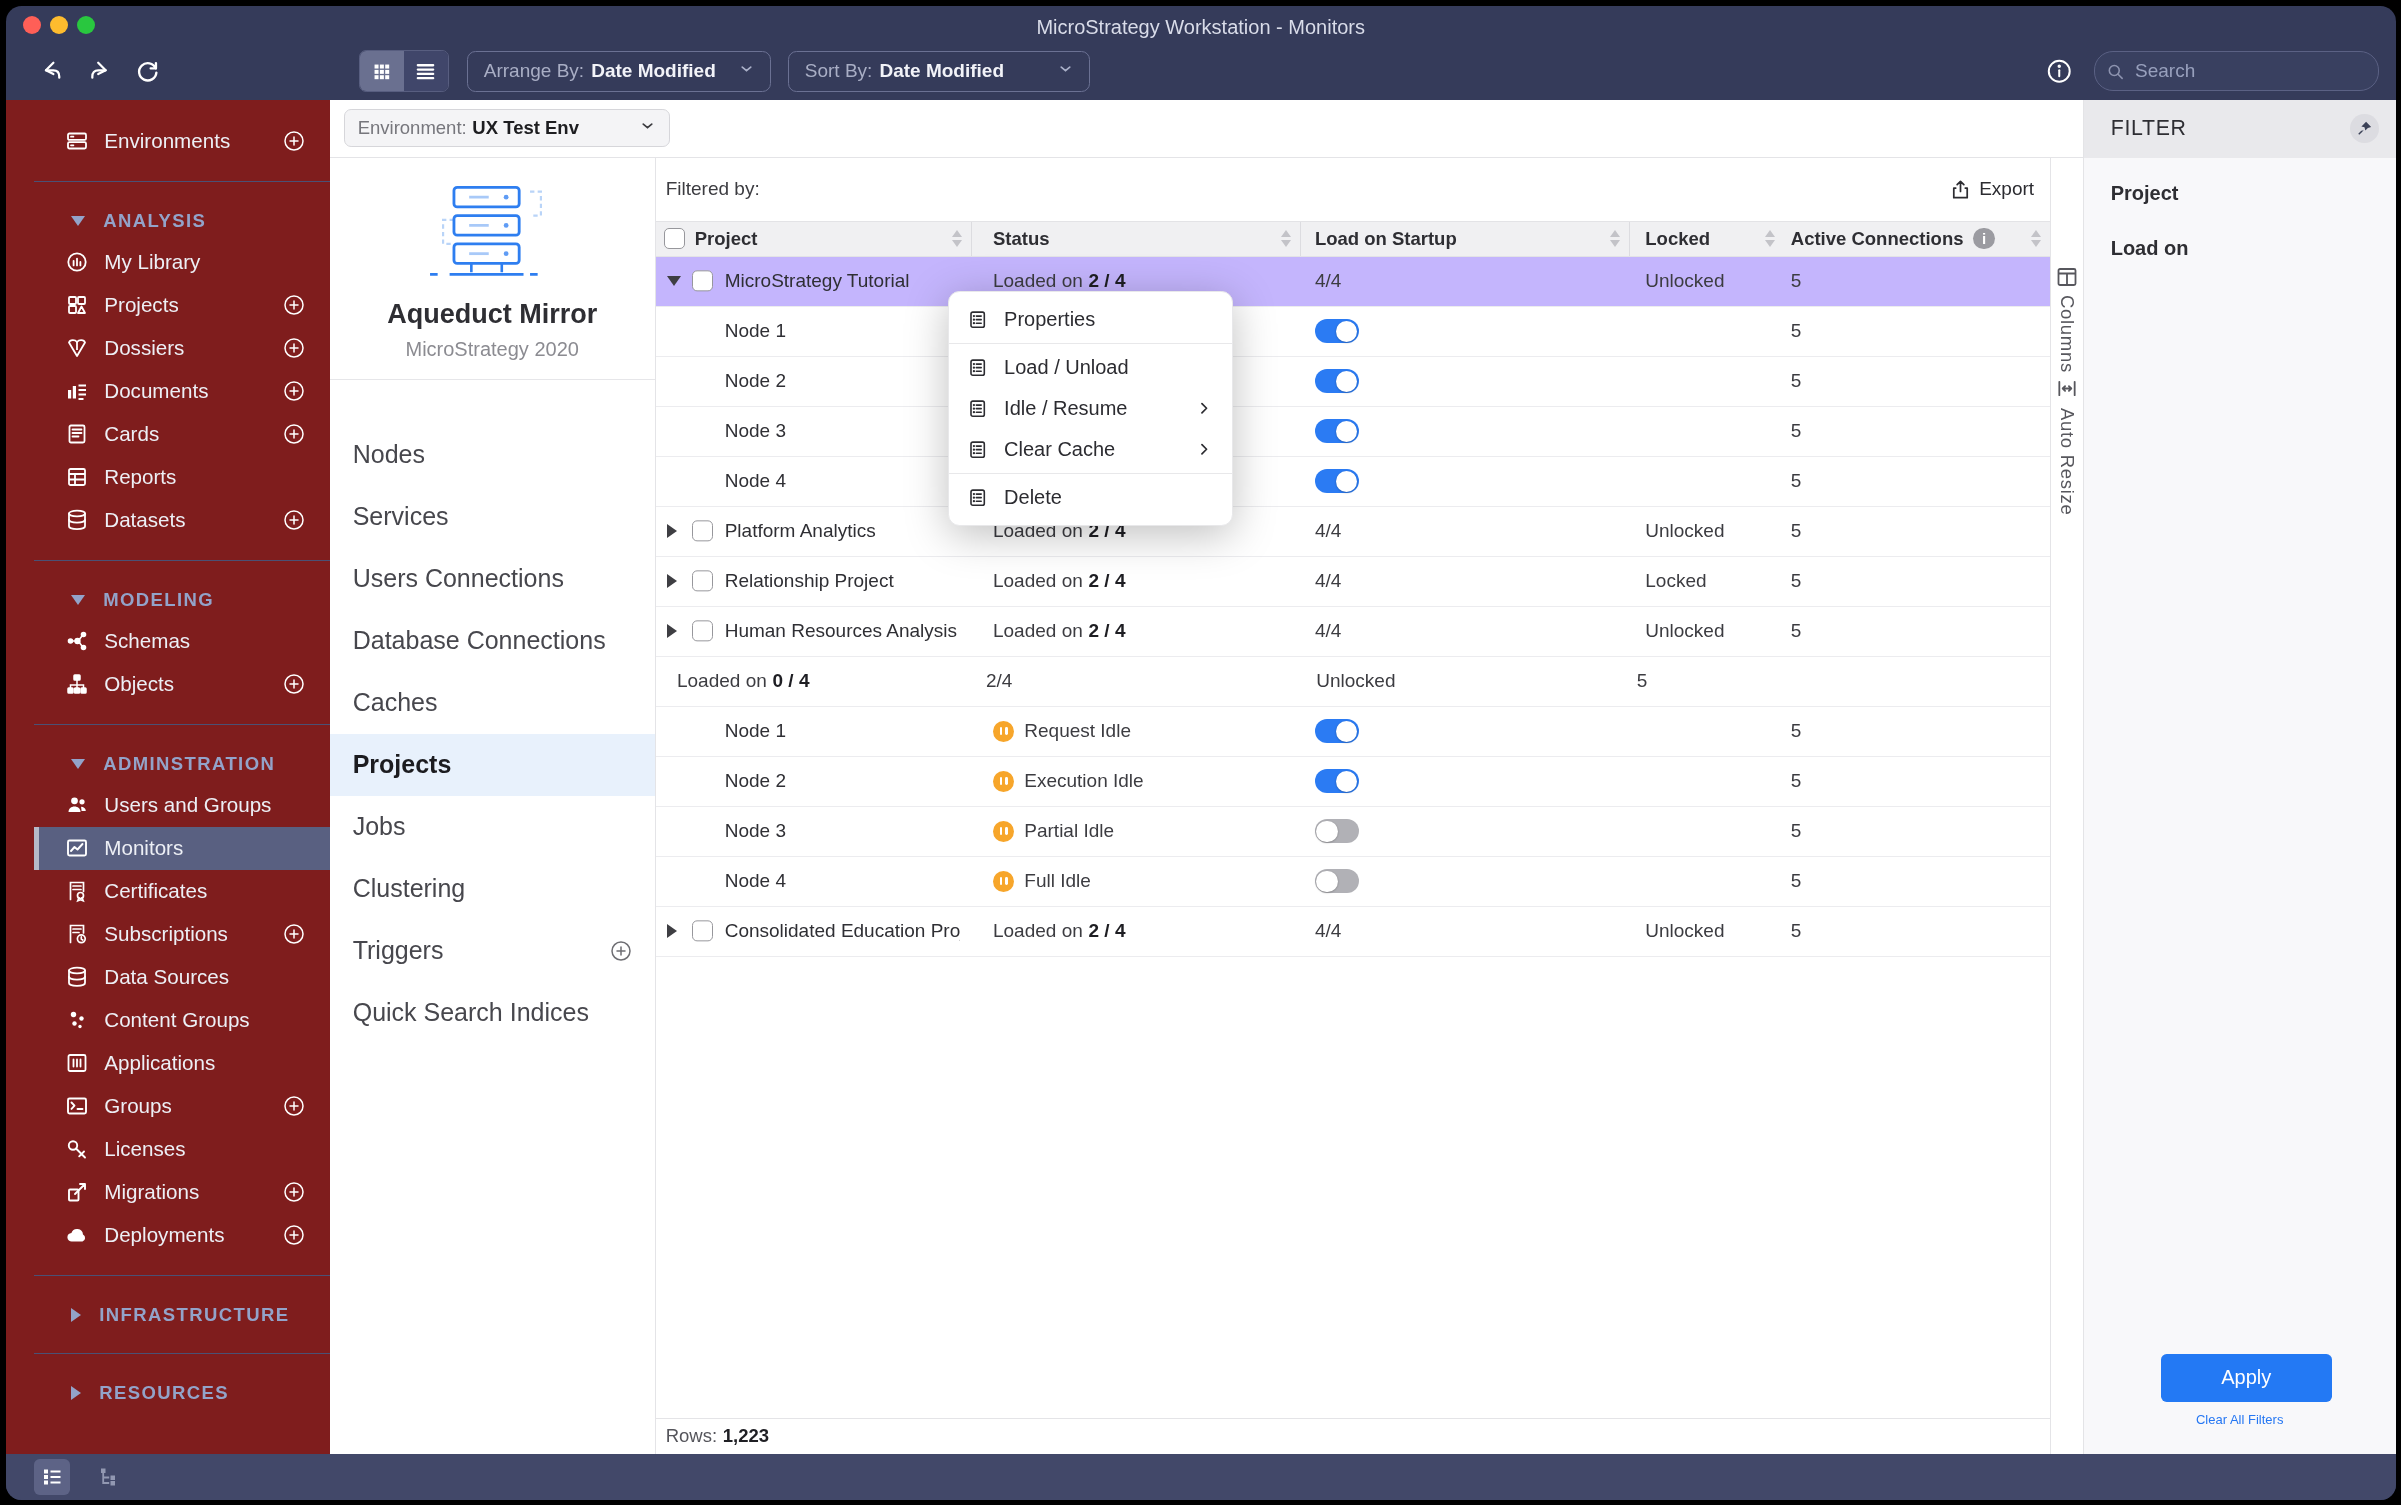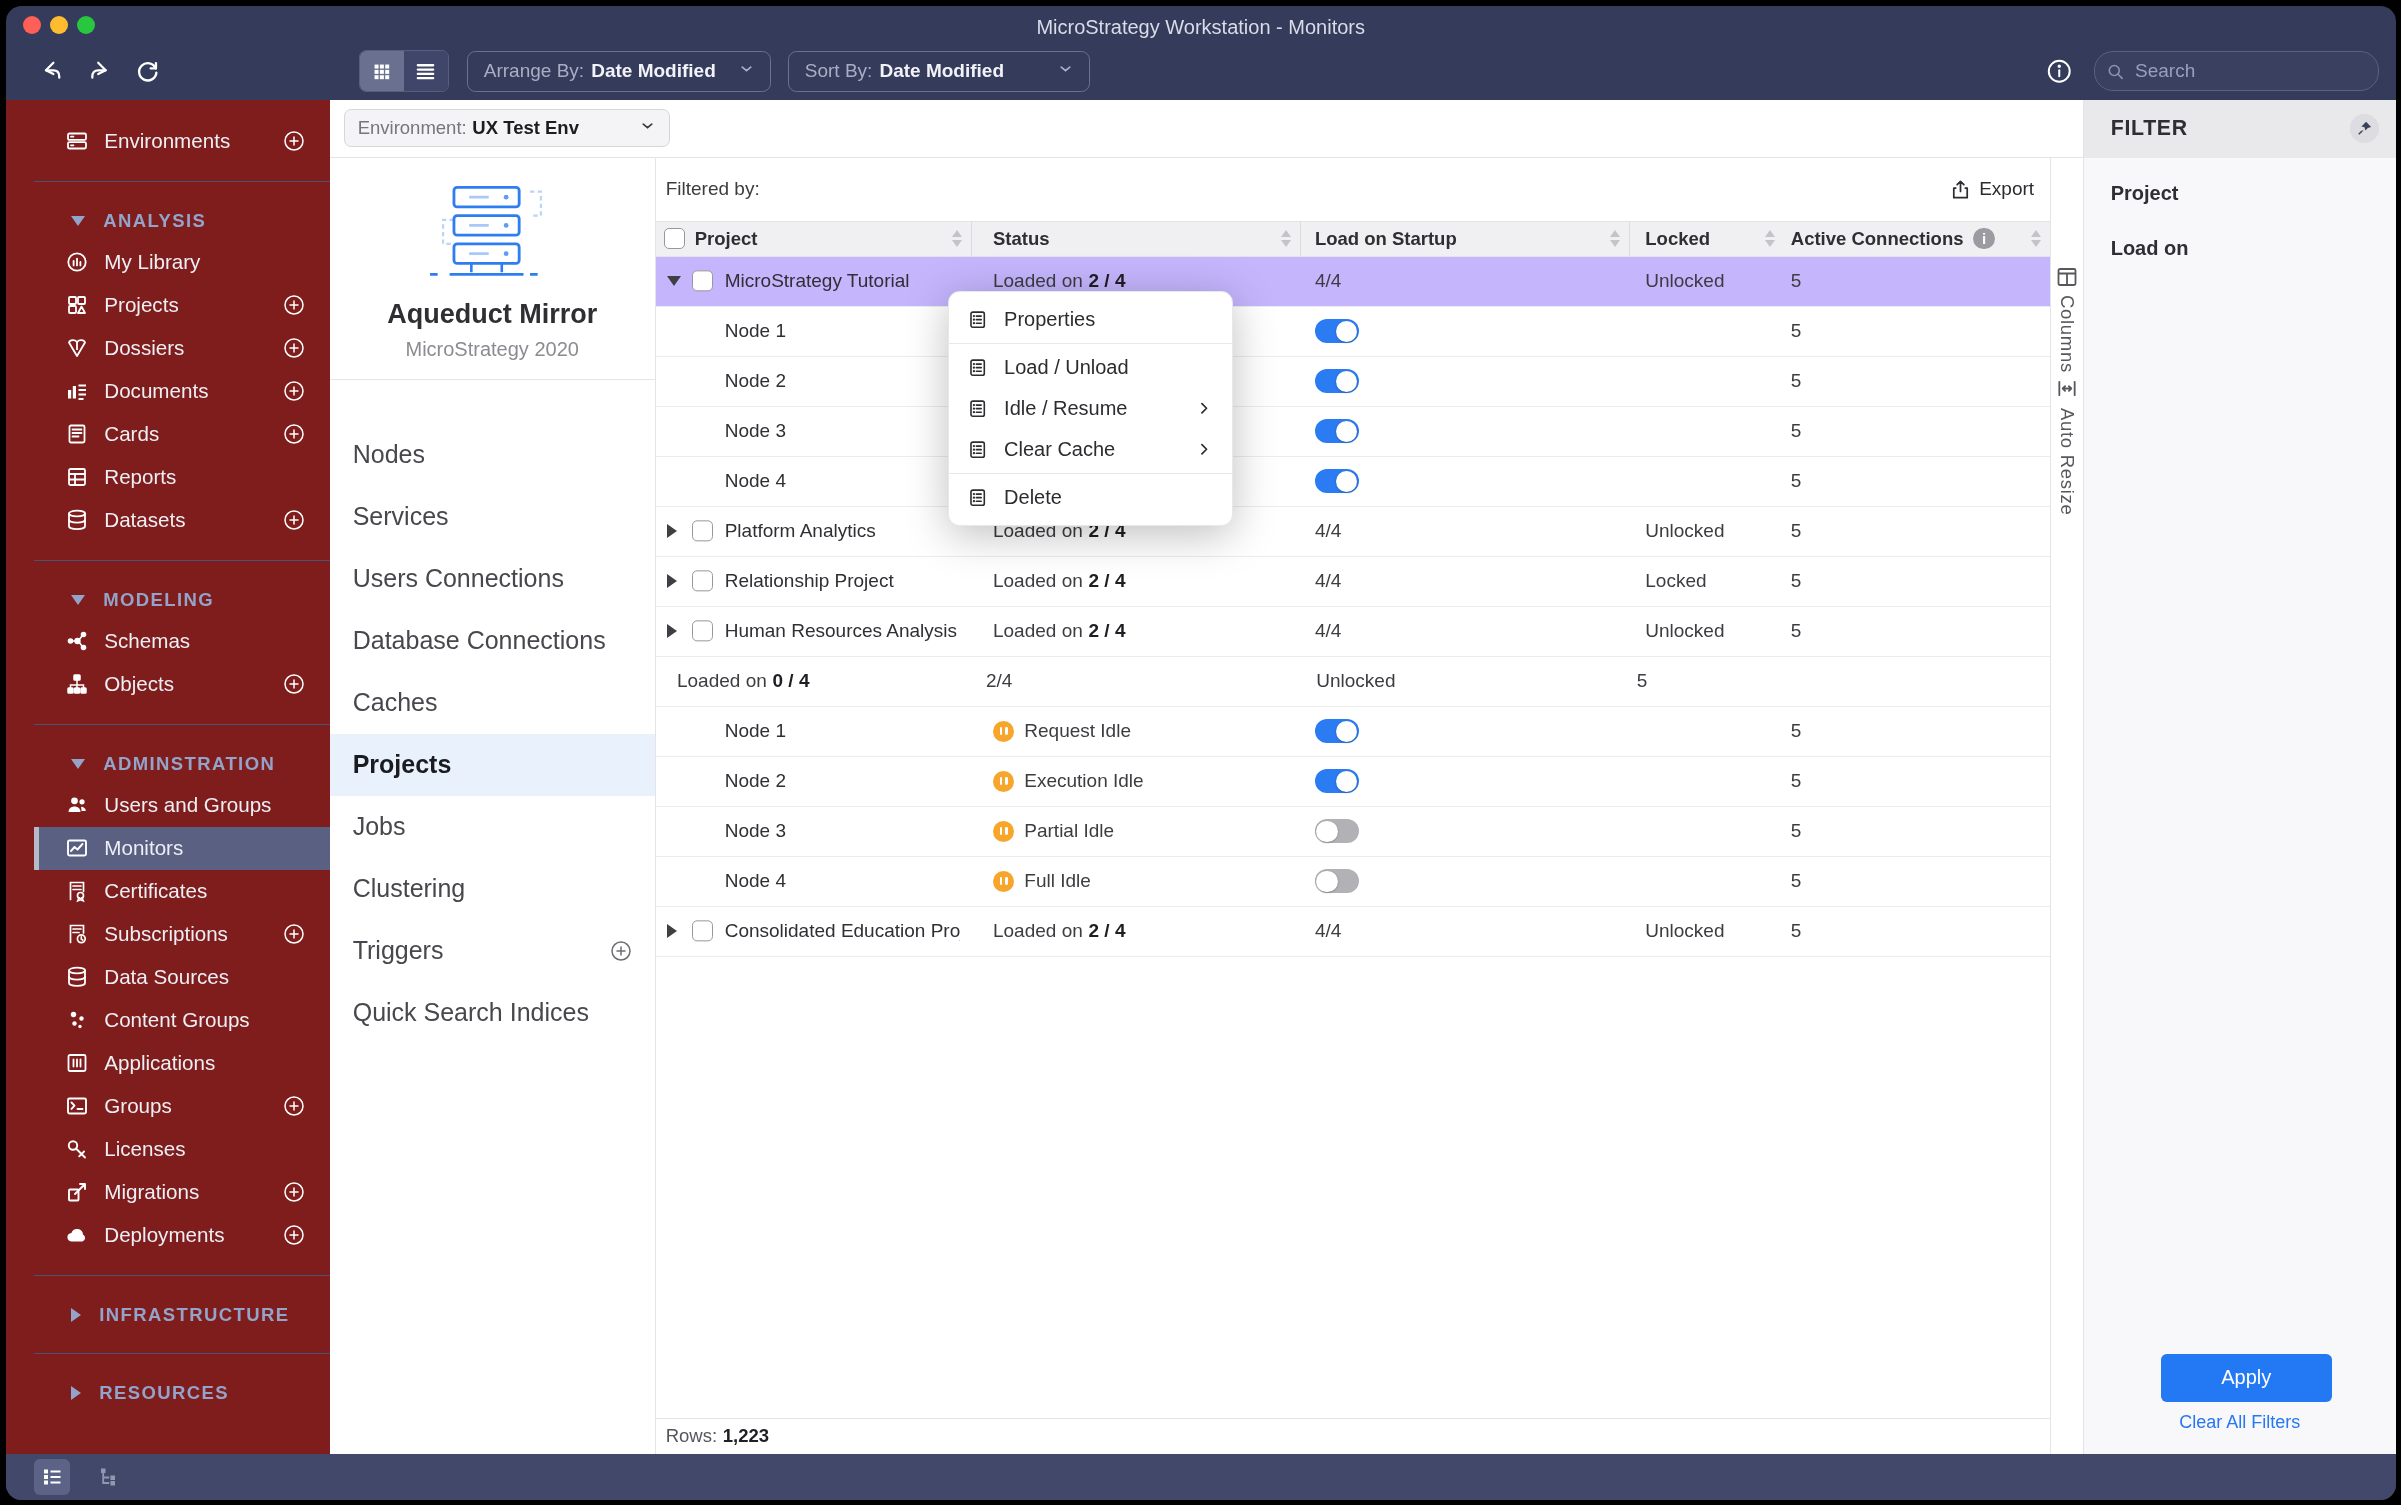--- a/index.html
+++ b/index.html
@@ -120,27 +120,27 @@
 
   
   .vstrip { width:33px; flex:none; border-left:1.4px solid #e4e4e7; background:#fff; position:relative; color:#57575d; }
   .vicon { position:absolute; left:50%; transform:translateX(-50%); display:flex; }
   .vtext { position:absolute; left:50%; transform:translateX(-50%); writing-mode:vertical-rl; font-size:18.5px; color:#57575d;
            letter-spacing:0.7px; white-space:nowrap; }
 
   
   .fpanel { width:313px; flex:none; background:#f8f8fa; border-left:1.4px solid #e4e4e7; position:relative; }
   .fhead { height:58px; background:#e9e9ec; display:flex; align-items:center; justify-content:space-between; padding:0 17px 0 27px; }
-  .ftitle { font-size:21.3px; font-weight:700; color:#2e2e33; letter-spacing:0.7px; }
+  .ftitle { font-size:21.3px; font-weight:400; color:#2e2e33; letter-spacing:0.7px; }
   .pinbtn { width:28.5px; height:28.5px; border-radius:50%; background:#dcdce1; display:flex; align-items:center; justify-content:center; color:#3c4258; }
   .ffields { padding-top:8.5px; }
   .ffield { height:55px; display:flex; align-items:center; padding-left:27px; font-size:20px; font-weight:600; color:#2e2e33; }
   .applybtn { position:absolute; left:77px; top:1254px; width:171px; height:48px; background:#2379f4; color:#fff; border-radius:5.7px;
               font-size:20px; font-weight:500; display:flex; align-items:center; justify-content:center; }
-  .clearlink { position:absolute; top:1312px; left:0; right:0; text-align:center; color:#2577f3; font-size:18px; }
+  .clearlink { position:absolute; top:1312px; left:0; right:0; text-align:center; color:#2577f3; font-size:13px; }
 
   
   .bstrip { height:46px; flex:none; background:#424869; display:flex; align-items:center; padding-left:28.5px; gap:21.3px; }
   .bbtn { width:36px; height:36px; border-radius:5.7px; display:flex; align-items:center; justify-content:center; color:#fff; }
   .bbtn.sel { background:#5d6386; }
   .bbtn.dim { color:#9298b2; }
 </style>
 </head>
 <body>
 

